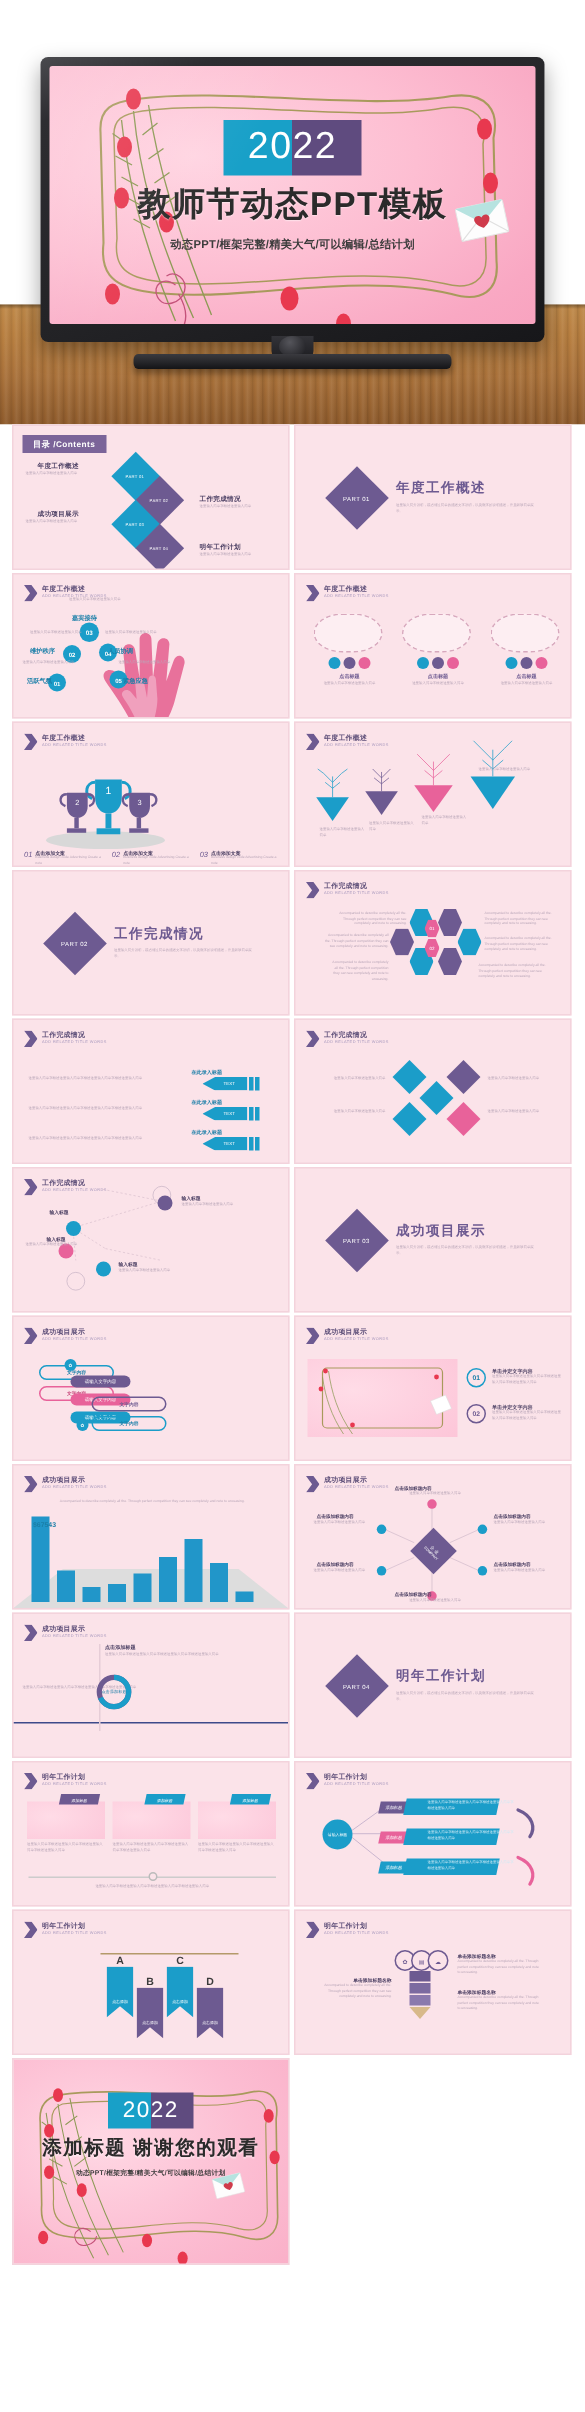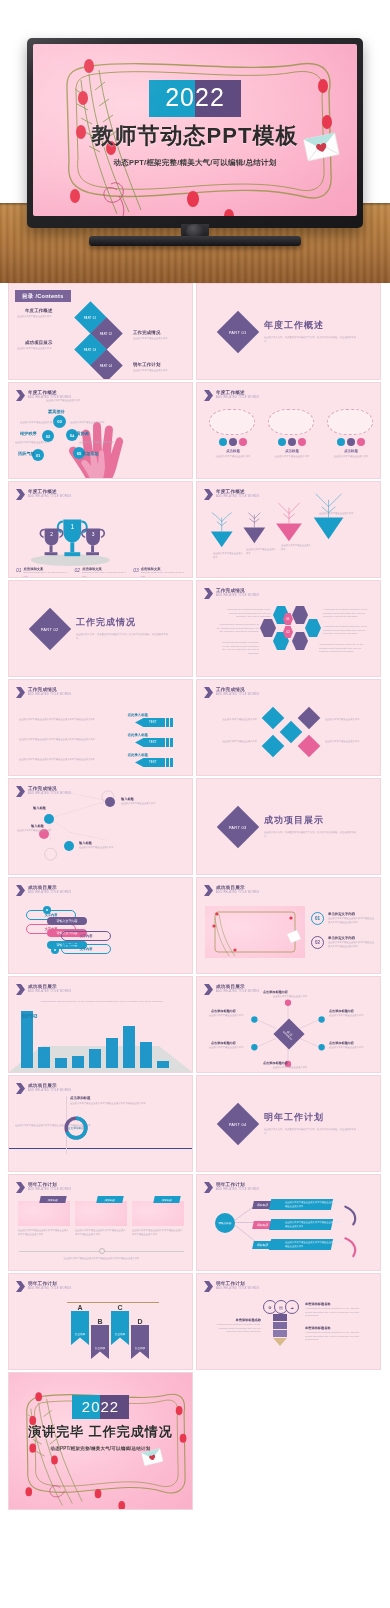--- a/index.html
+++ b/index.html
@@ -890,21 +890,21 @@
           <ellipse cx="114" cy="134" rx="3.4" ry="4.6"></ellipse>
             <ellipse cx="172" cy="38" rx="3.4" ry="4.6"></ellipse>
           <ellipse cx="176" cy="66" rx="3.4" ry="4.6"></ellipse>
         </g>
       </svg>
       <div class="cover-title-block">
         <div class="year-badge">
           <span class="yb-bg"></span>
           <span class="yb-txt">2022</span>
         </div>
-        <div class="cover-main">演讲完毕 工作完成情况</div>
+        <div class="cover-main">添加标题 谢谢您的观看</div>
         <div class="cover-sub">动态PPT/框架完整/精美大气/可以编辑/总结计划</div>
       </div>
       <svg style="position:absolute;right:28px;top:74px;width:24px;height:18px;transform:rotate(-14deg)" viewBox="0 0 40 30">
         <rect x="4" y="6" width="32" height="22" rx="1" fill="#fdfdfd" stroke="#e4e4e4" stroke-width=".6"></rect>
         <path d="M4 6 L20 19 L36 6 Z" fill="#b7e3e0"></path>
         <path d="M20 15 c-2 -3 -6 -1 -5 2 c1 3 5 5 5 5 s4 -2 5 -5 c1 -3 -3 -5 -5 -2 z" fill="#cf3b4b"></path>
       </svg>
     </div>
   </div>
 

